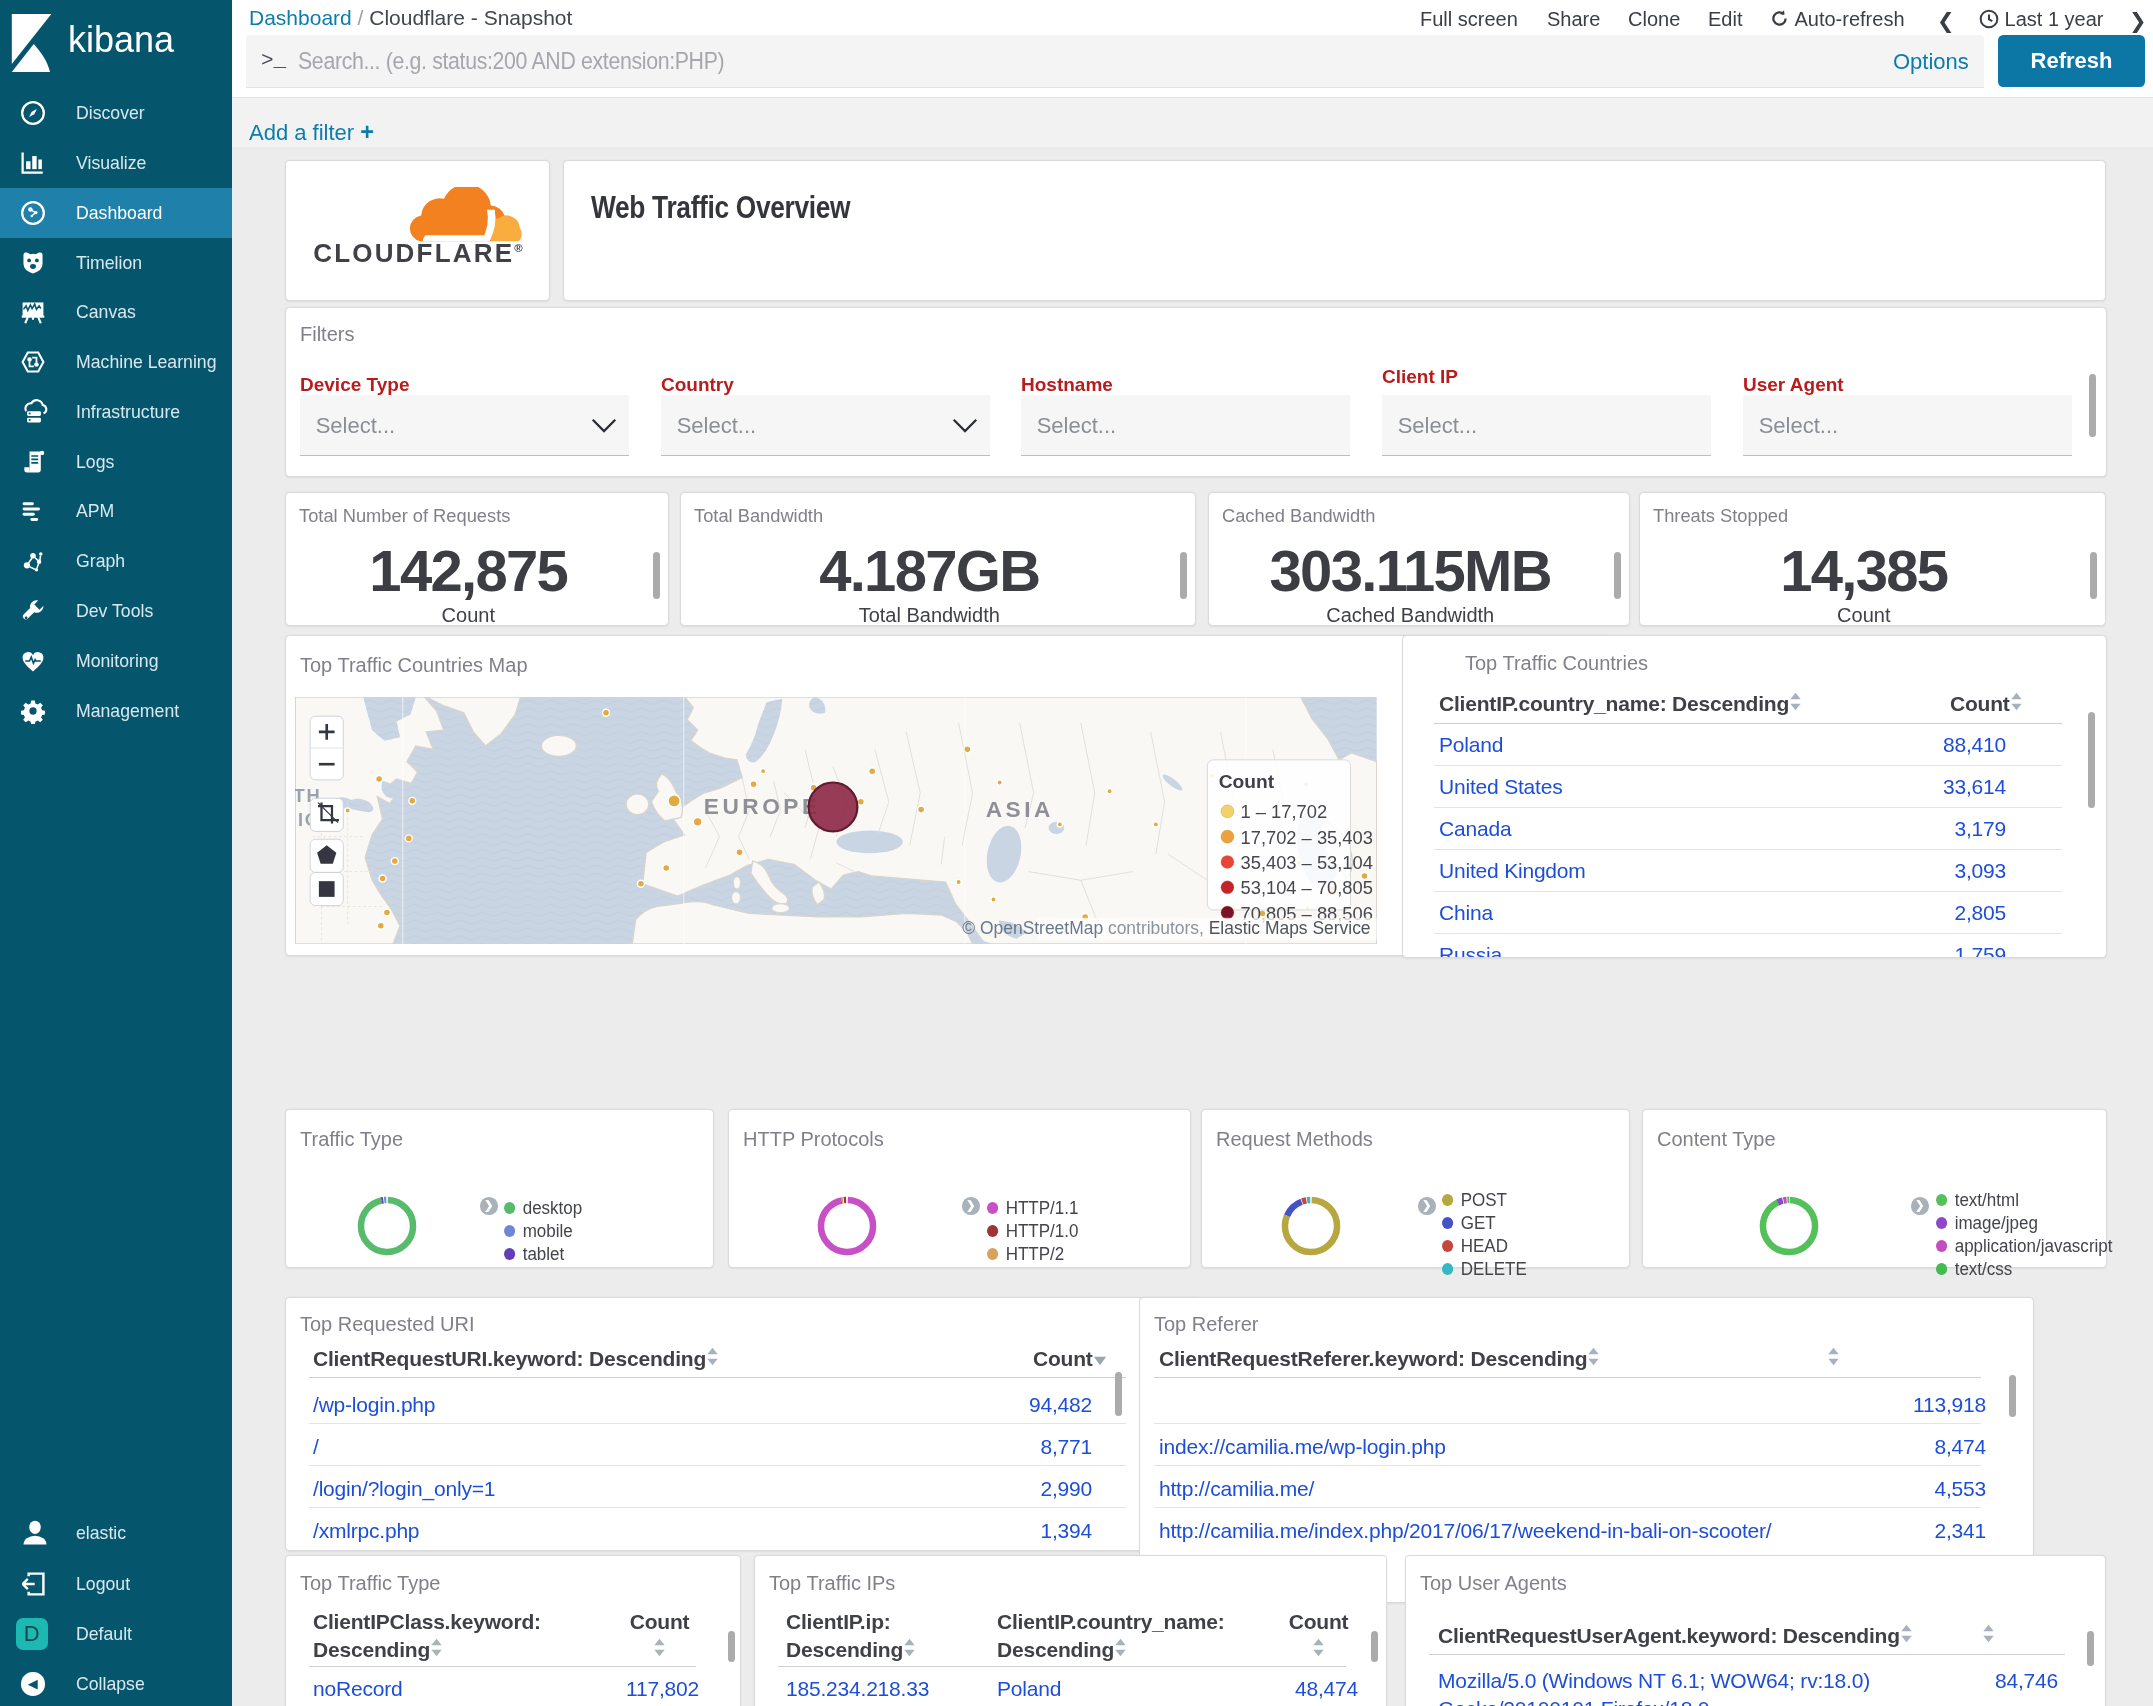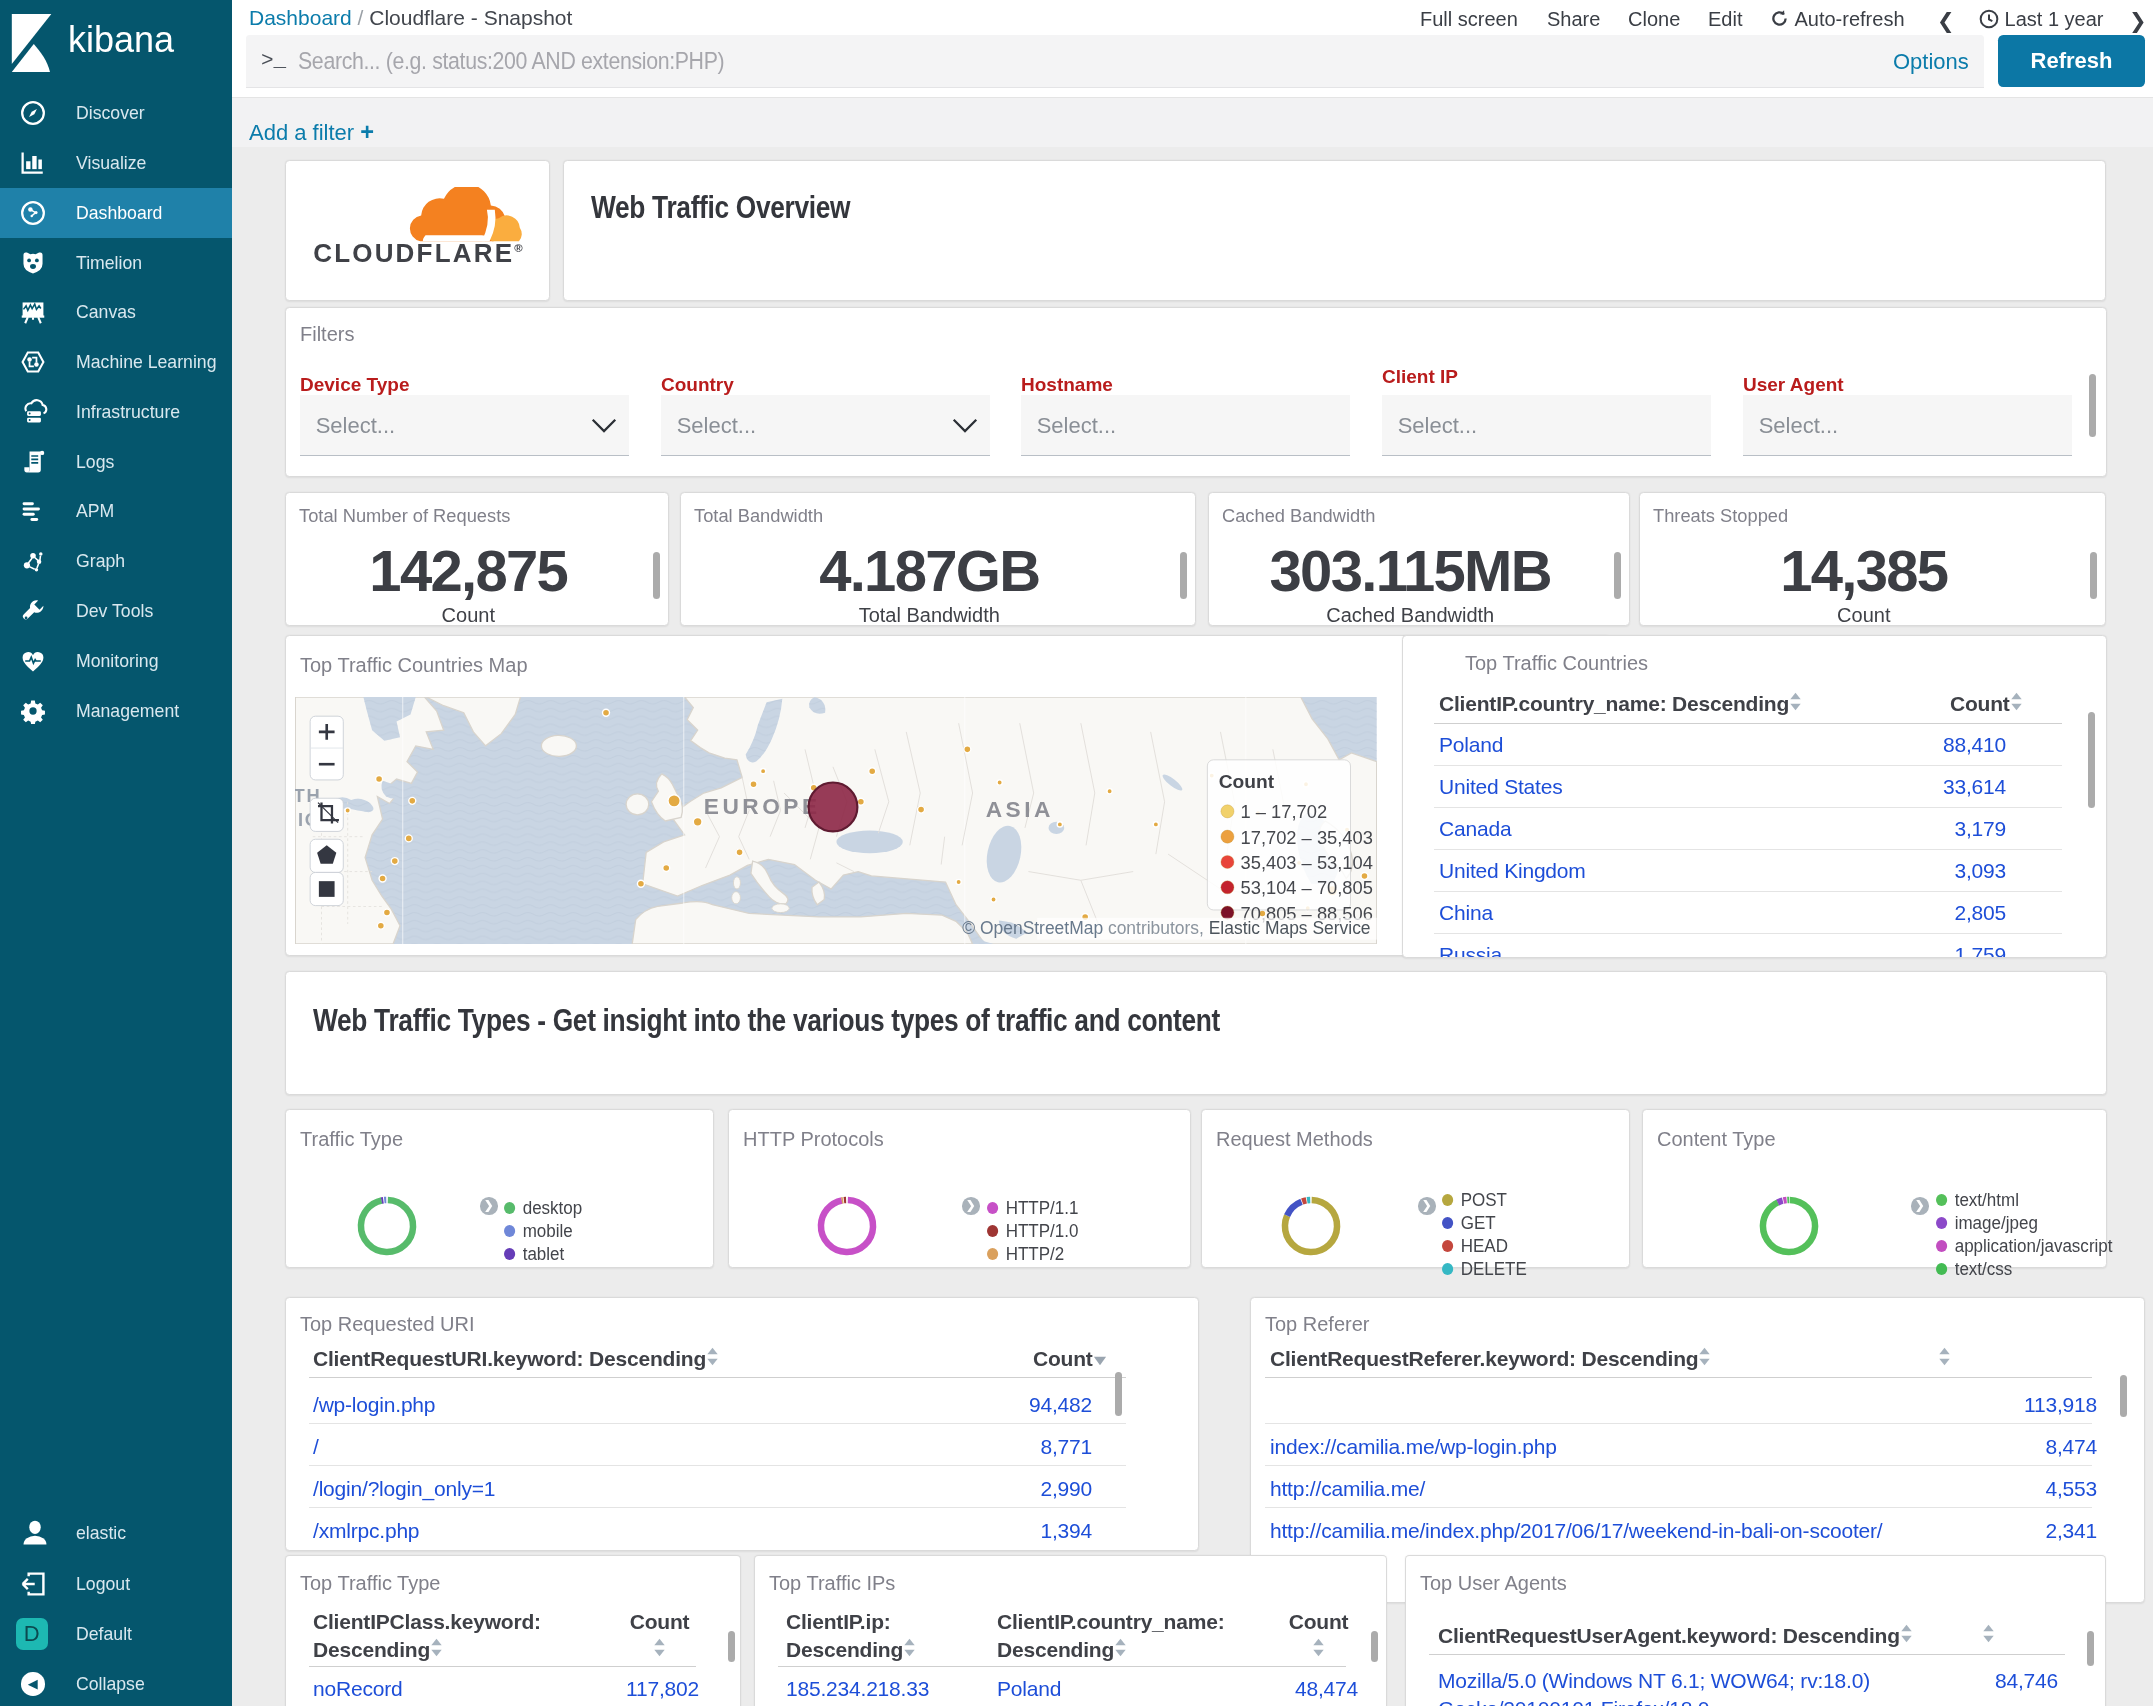--- a/index.html
+++ b/index.html
@@ -438,23 +438,20 @@
       <div class="abs tcell" style="left:36px; top:223px;">United Kingdom</div>
       <div class="abs tcell" style="left:376px; width:227px; text-align:right; top:223px;">3,093</div>
       <div class="sep" style="left:31px; right:44px; top:255px;"></div>
       <div class="abs tcell" style="left:36px; top:265px;">China</div>
       <div class="abs tcell" style="left:376px; width:227px; text-align:right; top:265px;">2,805</div>
       <div class="sep" style="left:31px; right:44px; top:297px;"></div>
       <div class="abs tcell" style="left:36px; top:307px;">Russia</div>
       <div class="abs tcell" style="left:376px; width:227px; text-align:right; top:307px;">1,759</div>
       <div class="sbar" style="right:11.4px; top:76px; height:96px;"></div>
     </div>
-<div class="panel" style="left:285px; top:971px; width:1822px; height:124px;">
-      <div class="abs" style="left:27px; top:31px; font-size:31px; font-weight:bold; color:#34363c; letter-spacing:-0.4px; transform:scaleX(0.85); transform-origin:0 50%;">Web Traffic Types - Get insight into the various types of traffic and content</div>
-    </div>
 <div class="panel" style="left:285px; top:1109px; width:429px; height:159px;">
       <div class="abs ptitle" style="left:14px; top:17.5px;">Traffic Type</div>
       <svg class="abs" style="left:68px; top:83px;" width="66" height="66" viewBox="0 0 76 76">
         <circle cx="38" cy="38" r="30" fill="none" stroke="#57bb6b" stroke-width="7.5" stroke-dasharray="180.01 8.48" transform="rotate(-88.20 38 38)"></circle>
         <circle cx="38" cy="38" r="30" fill="none" stroke="#663db8" stroke-width="7.5" stroke-dasharray="2.26 186.23" transform="rotate(257.76 38 38)"></circle>
         <circle cx="38" cy="38" r="30" fill="none" stroke="#6f87d8" stroke-width="7.5" stroke-dasharray="2.45 186.05" transform="rotate(263.88 38 38)"></circle>
       </svg>
       <div class="arrowbtn" style="left:194px; top:87px;">❯</div>
       <div class="legrow" style="left:218px; top:87px;"><span class="legdot" style="background:#57bb6b;"></span>desktop</div>
       <div class="legrow" style="left:218px; top:110px;"><span class="legdot" style="background:#6f87d8;"></span>mobile</div>
@@ -516,21 +513,21 @@
       <div class="abs tcell" style="left:27px; top:137px;">/</div>
       <div class="abs tcell" style="left:631px; width:175px; text-align:right; top:137px;">8,771</div>
       <div class="sep" style="left:23px; right:72px; top:167px;"></div>
       <div class="abs tcell" style="left:27px; top:179px;">/login/?login_only=1</div>
       <div class="abs tcell" style="left:631px; width:175px; text-align:right; top:179px;">2,990</div>
       <div class="sep" style="left:23px; right:72px; top:209px;"></div>
       <div class="abs tcell" style="left:27px; top:221px;">/xmlrpc.php</div>
       <div class="abs tcell" style="left:631px; width:175px; text-align:right; top:221px;">1,394</div>
       <div class="sbar" style="right:76px; top:74px; height:44px;"></div>
     </div>
-<div class="panel" style="left:1250px; top:1297px; width:895px; height:306px; overflow:hidden;">
+<div class="panel" style="left:1139px; top:1297px; width:895px; height:306px; overflow:hidden;">
       <div class="abs ptitle" style="left:14px; top:15px;">Top Referer</div>
       <div class="abs thead" style="left:19px; top:49px;">ClientRequestReferer.keyword: Descending<svg class="sort" width="13" height="19" viewBox="0 0 15 22">
           <path d="M7.5 1 L13.5 8.5 H1.5 Z" fill="#a6b2bd"></path>
           <path d="M7.5 21 L13.5 13.5 H1.5 Z" fill="#a6b2bd"></path>
         </svg></div>
       <div class="abs thead" style="left:687px; top:49px;"><svg class="sort" width="13" height="19" viewBox="0 0 15 22">
           <path d="M7.5 1 L13.5 8.5 H1.5 Z" fill="#a6b2bd"></path>
           <path d="M7.5 21 L13.5 13.5 H1.5 Z" fill="#a6b2bd"></path>
         </svg></div>
       <div class="sep" style="left:14px; right:52px; top:79px; background:#cfcfcf;"></div>

